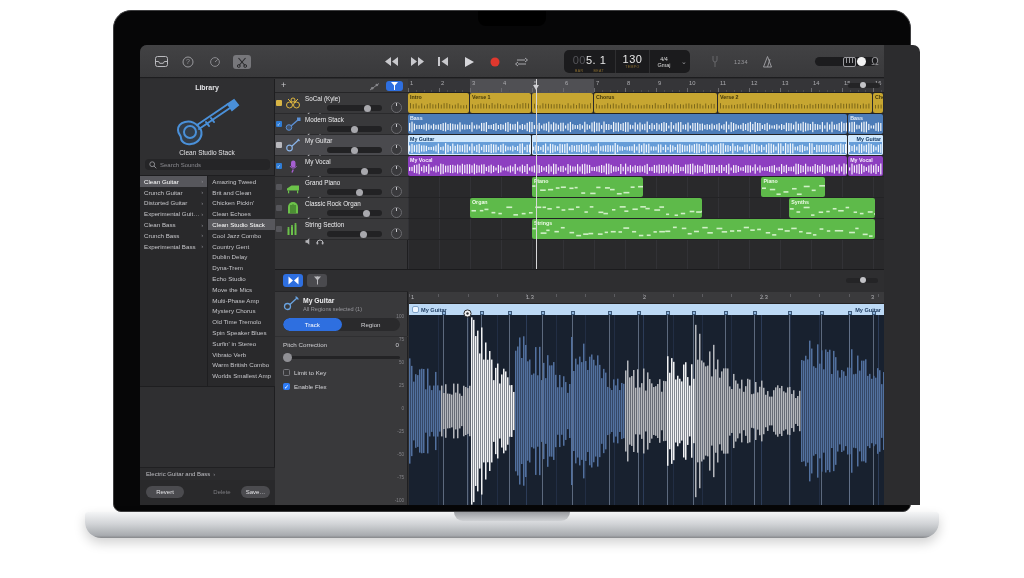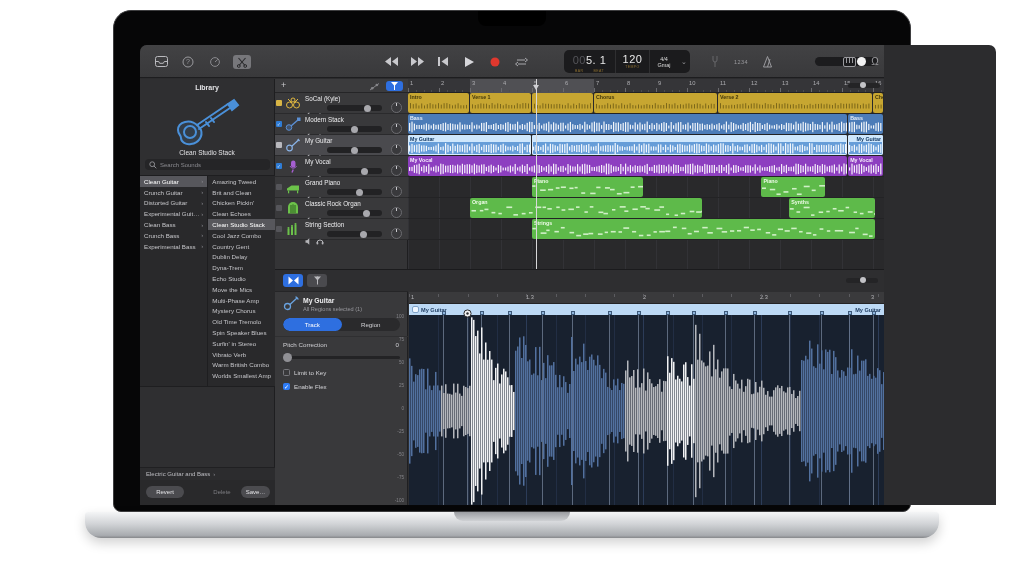--- a/index.html
+++ b/index.html
@@ -8,21 +8,21 @@
   
   .screen{position:absolute;left:113px;top:10px;width:798px;height:502px;background:#060607;
           border:1px solid #3e3e40;border-radius:18px 18px 8px 8px;}
   .notch{position:absolute;left:50%;transform:translateX(-50%);top:0;width:68px;height:15px;background:#000;border-radius:0 0 8px 8px;}
   .base{position:absolute;left:85px;top:512px;width:854px;height:26px;
         background:linear-gradient(#f4f5f6,#d2d4d7 45%,#a8abaf 90%,#85878a);
         border-radius:3px 3px 16px 16px;box-shadow:0 5px 12px rgba(0,0,0,.18);}
   .base-notch{position:absolute;left:50%;transform:translateX(-50%);top:0;width:116px;height:9px;
         background:linear-gradient(#9b9da1,#cfd1d4);border-radius:0 0 9px 9px;}
   
-  .app{position:absolute;left:26px;top:34px;width:856px;height:460px;background:#2c2c2e;border-radius:7px 7px 0 0;overflow:hidden;}
+  .app{position:absolute;left:26px;top:34px;width:780px;height:460px;background:#2c2c2e;border-radius:7px 7px 0 0;overflow:hidden;}
   .toolbar{position:absolute;left:0;top:0;width:744px;height:33px;background:linear-gradient(#424244,#39393b);border-bottom:1px solid #1d1d1f;}
   .tbgrp{position:absolute;display:flex;align-items:center;gap:9px;height:33px;}
   .icnbtn{display:flex;align-items:center;justify-content:center;width:18px;height:14px;border-radius:3px;}
   .icnbtn.active{background:#77777b;}
   .lcd{position:absolute;left:424px;top:5px;width:126px;height:23px;background:#1b1b1d;border-radius:5px;display:flex;color:#e8e8e8;}
   .lcd-cell{position:relative;display:flex;flex-direction:column;align-items:center;justify-content:center;border-right:1px solid #2f2f31;}
   .lcd-big{font-size:11px;letter-spacing:.5px;line-height:10px;}
   .lcd-dim{color:#55555a;}
   .lcd-sub{font-size:3.5px;color:#8a6d2f;letter-spacing:.4px;display:flex;gap:10px;margin-top:1px;}
   .lcd-small{font-size:5.5px;line-height:6px;color:#dcdcdc;}
@@ -195,21 +195,21 @@
 
         <div class="lcd">
           <div class="lcd-cell" style="width:52px;">
             <div><span class="lcd-big lcd-dim">00</span><span class="lcd-big">5. 1</span></div>
             <div class="lcd-sub">
                 <span>BAR</span>
                 <span>BEAT</span>
               </div>
           </div>
           <div class="lcd-cell" style="width:34px;">
-            <span class="lcd-big">120</span>
+            <span class="lcd-big">130</span>
             <div class="lcd-sub" style="gap:0;">TEMPO</div>
           </div>
           <div class="lcd-cell" style="width:28px;border-right:0;">
             <span class="lcd-small">4/4</span>
             <span class="lcd-small">Gmaj</span>
           </div>
           <div class="lcd-cell" style="width:12px;border-right:0;">
             <span class="chev">⌄</span>
           </div>
         </div>

